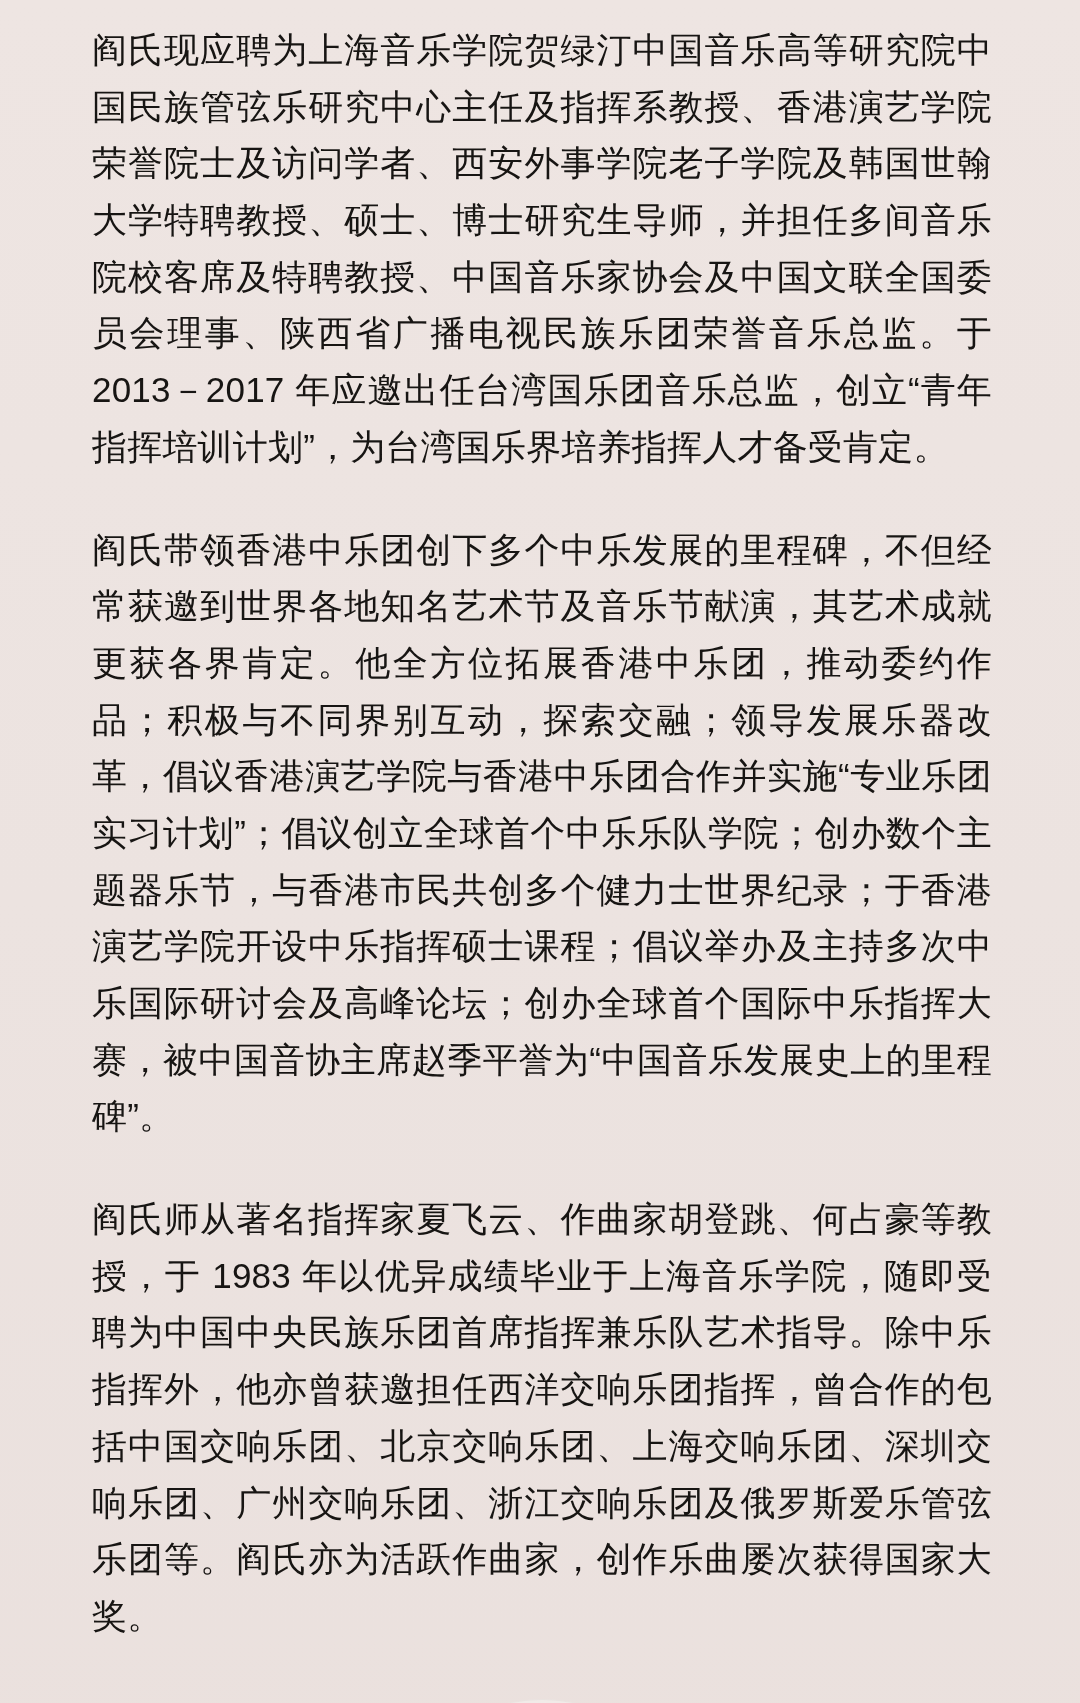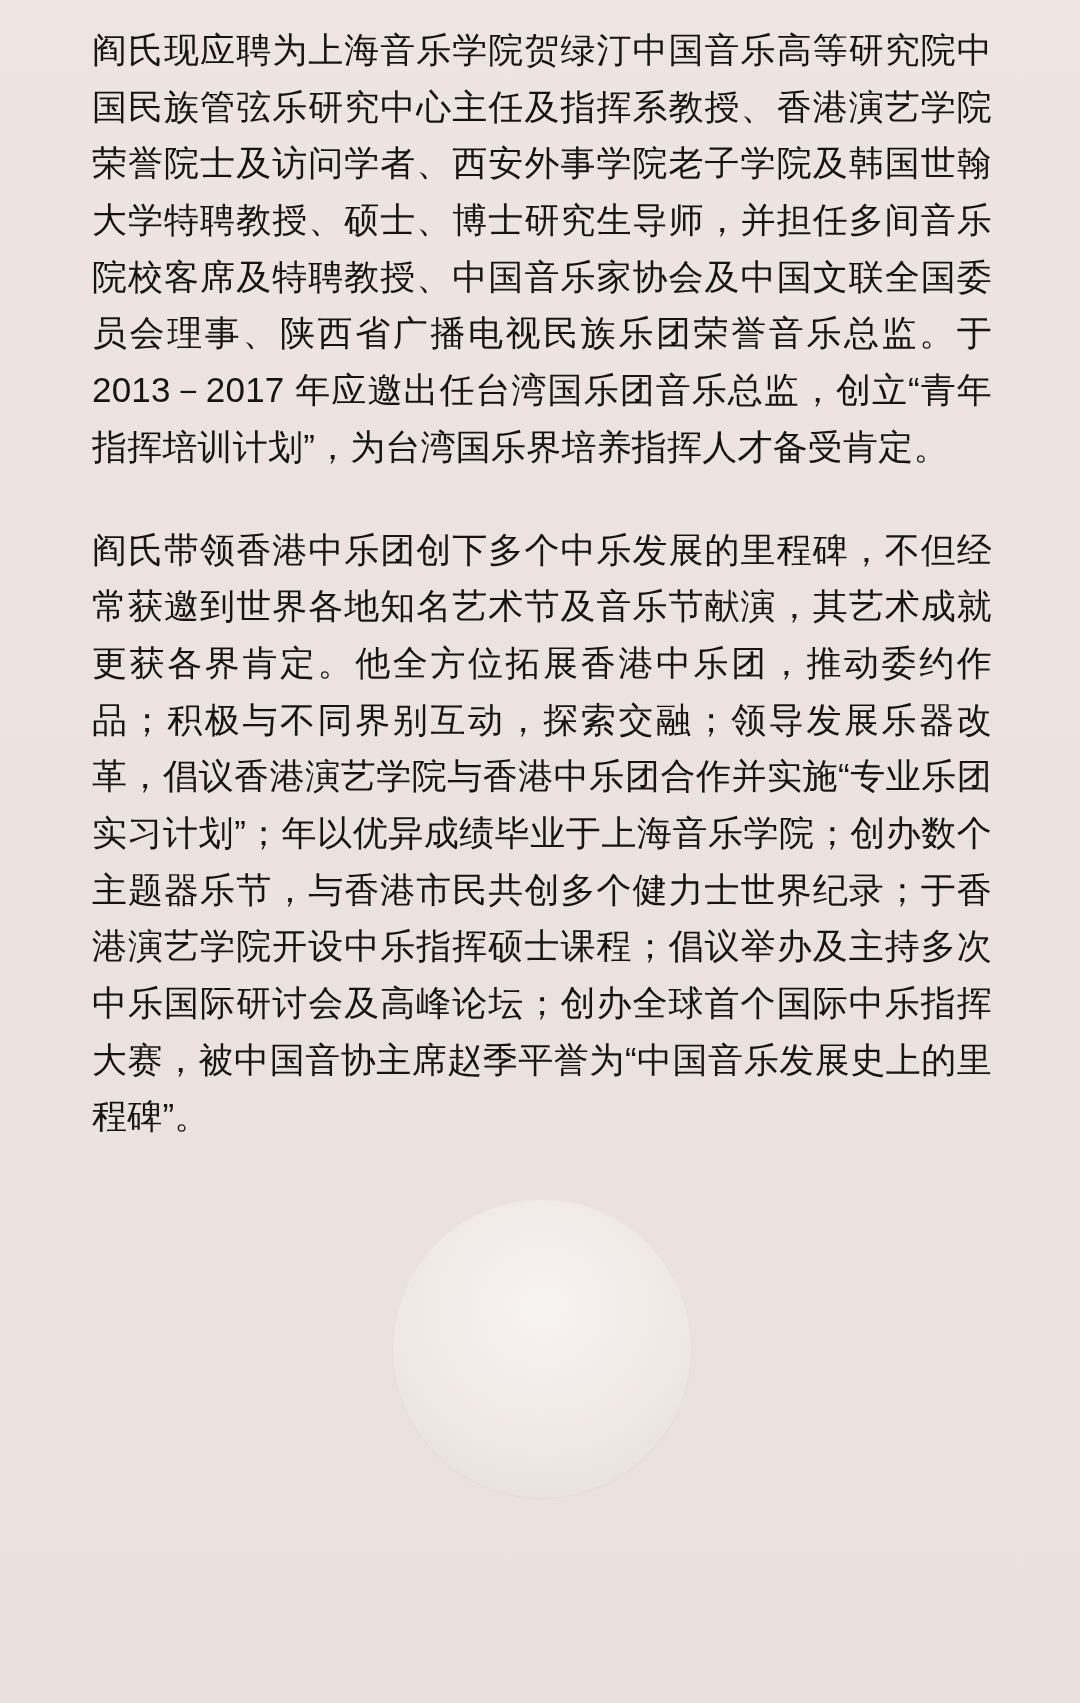--- a/index.html
+++ b/index.html
@@ -56,21 +56,22 @@
     box-shadow: 0 0 0 1px rgba(0,0,0,0.03) inset;
   }
 </style>
 </head>
 <body>
 
 <div class="page">
 
   <div class="bio-body">
     <p class="para">阎氏现应聘为上海音乐学院贺绿汀中国音乐高等研究院中国民族管弦乐研究中心主任及指挥系教授、香港演艺学院荣誉院士及访问学者、西安外事学院老子学院及韩国世翰大学特聘教授、硕士、博士研究生导师，并担任多间音乐院校客席及特聘教授、中国音乐家协会及中国文联全国委员会理事、陕西省广播电视民族乐团荣誉音乐总监。于 2013－2017 年应邀出任台湾国乐团音乐总监，创立“青年指挥培训计划”，为台湾国乐界培养指挥人才备受肯定。</p>
-    <p class="para">阎氏带领香港中乐团创下多个中乐发展的里程碑，不但经常获邀到世界各地知名艺术节及音乐节献演，其艺术成就更获各界肯定。他全方位拓展香港中乐团，推动委约作品；积极与不同界别互动，探索交融；领导发展乐器改革，倡议香港演艺学院与香港中乐团合作并实施“专业乐团实习计划”；年以优异成绩毕业于上海音乐学院；创办数个主题器乐节，与香港市民共创多个健力士世界纪录；于香港演艺学院开设中乐指挥硕士课程；倡议举办及主持多次中乐国际研讨会及高峰论坛；创办全球首个国际中乐指挥大赛，被中国音协主席赵季平誉为“中国音乐发展史上的里程碑”。</p>
+    <p class="para">阎氏带领香港中乐团创下多个中乐发展的里程碑，不但经常获邀到世界各地知名艺术节及音乐节献演，其艺术成就更获各界肯定。他全方位拓展香港中乐团，推动委约作品；积极与不同界别互动，探索交融；领导发展乐器改革，倡议香港演艺学院与香港中乐团合作并实施“专业乐团实习计划”；倡议创立全球首个中乐乐队学院；创办数个主题器乐节，与香港市民共创多个健力士世界纪录；于香港演艺学院开设中乐指挥硕士课程；倡议举办及主持多次中乐国际研讨会及高峰论坛；创办全球首个国际中乐指挥大赛，被中国音协主席赵季平誉为“中国音乐发展史上的里程碑”。</p>
+    <p class="para">阎氏师从著名指挥家夏飞云、作曲家胡登跳、何占豪等教授，于 1983 年以优异成绩毕业于上海音乐学院，随即受聘为中国中央民族乐团首席指挥兼乐队艺术指导。除中乐指挥外，他亦曾获邀担任西洋交响乐团指挥，曾合作的包括中国交响乐团、北京交响乐团、上海交响乐团、深圳交响乐团、广州交响乐团、浙江交响乐团及俄罗斯爱乐管弦乐团等。阎氏亦为活跃作曲家，创作乐曲屡次获得国家大奖。</p>
   </div>
 
   <div class="portrait-wrap">
     <div class="portrait">
       
       
       
       
       
       

